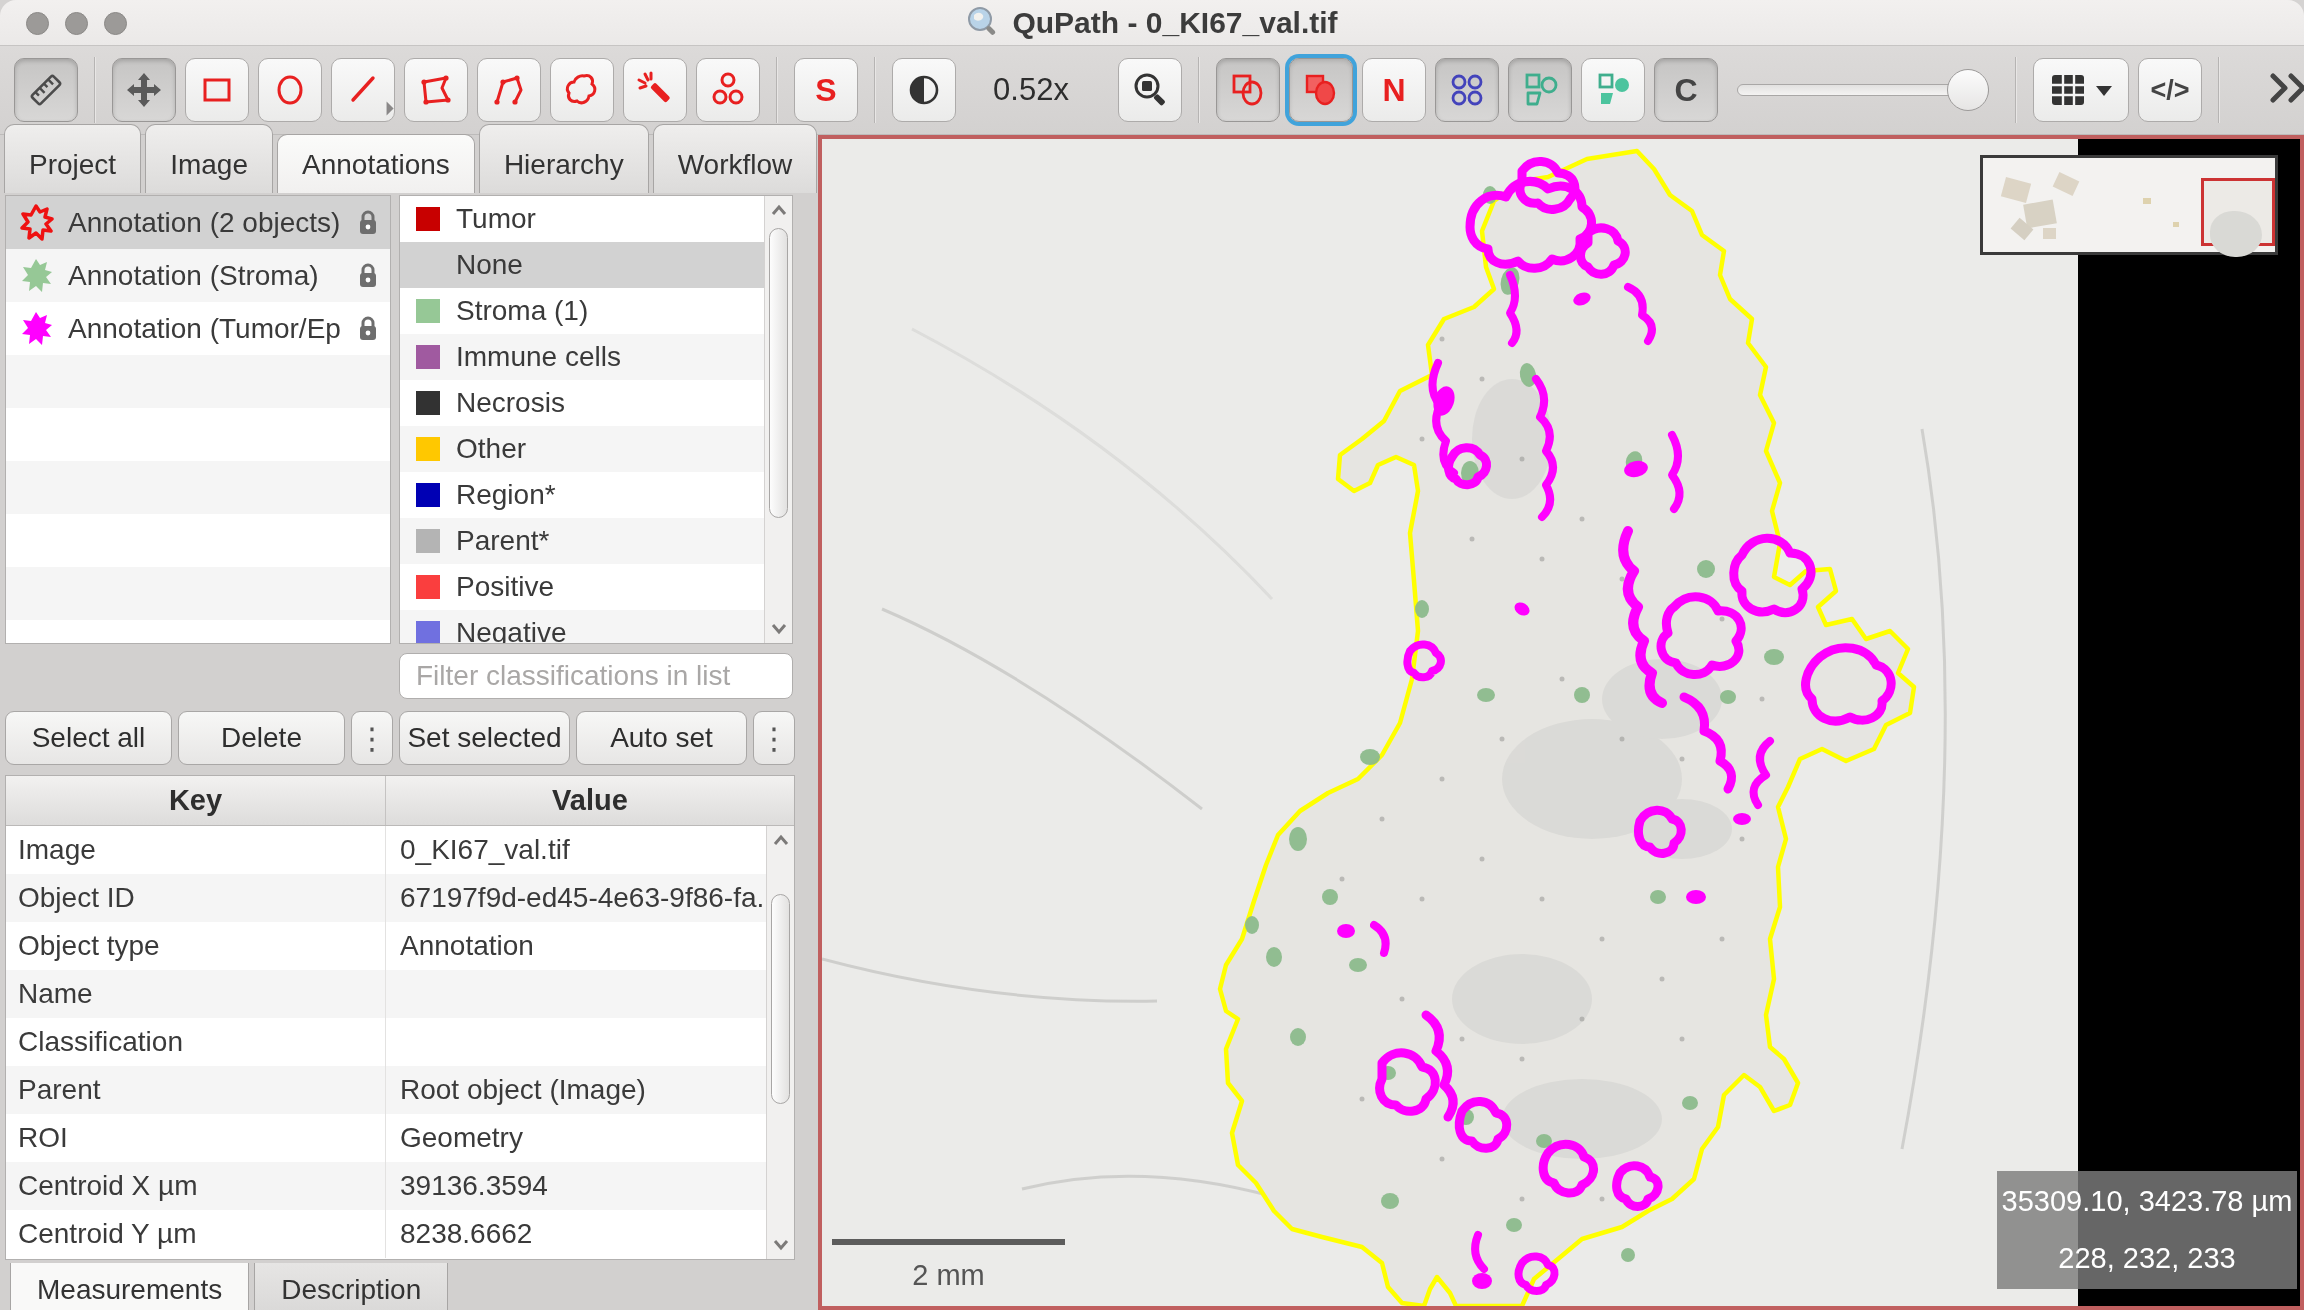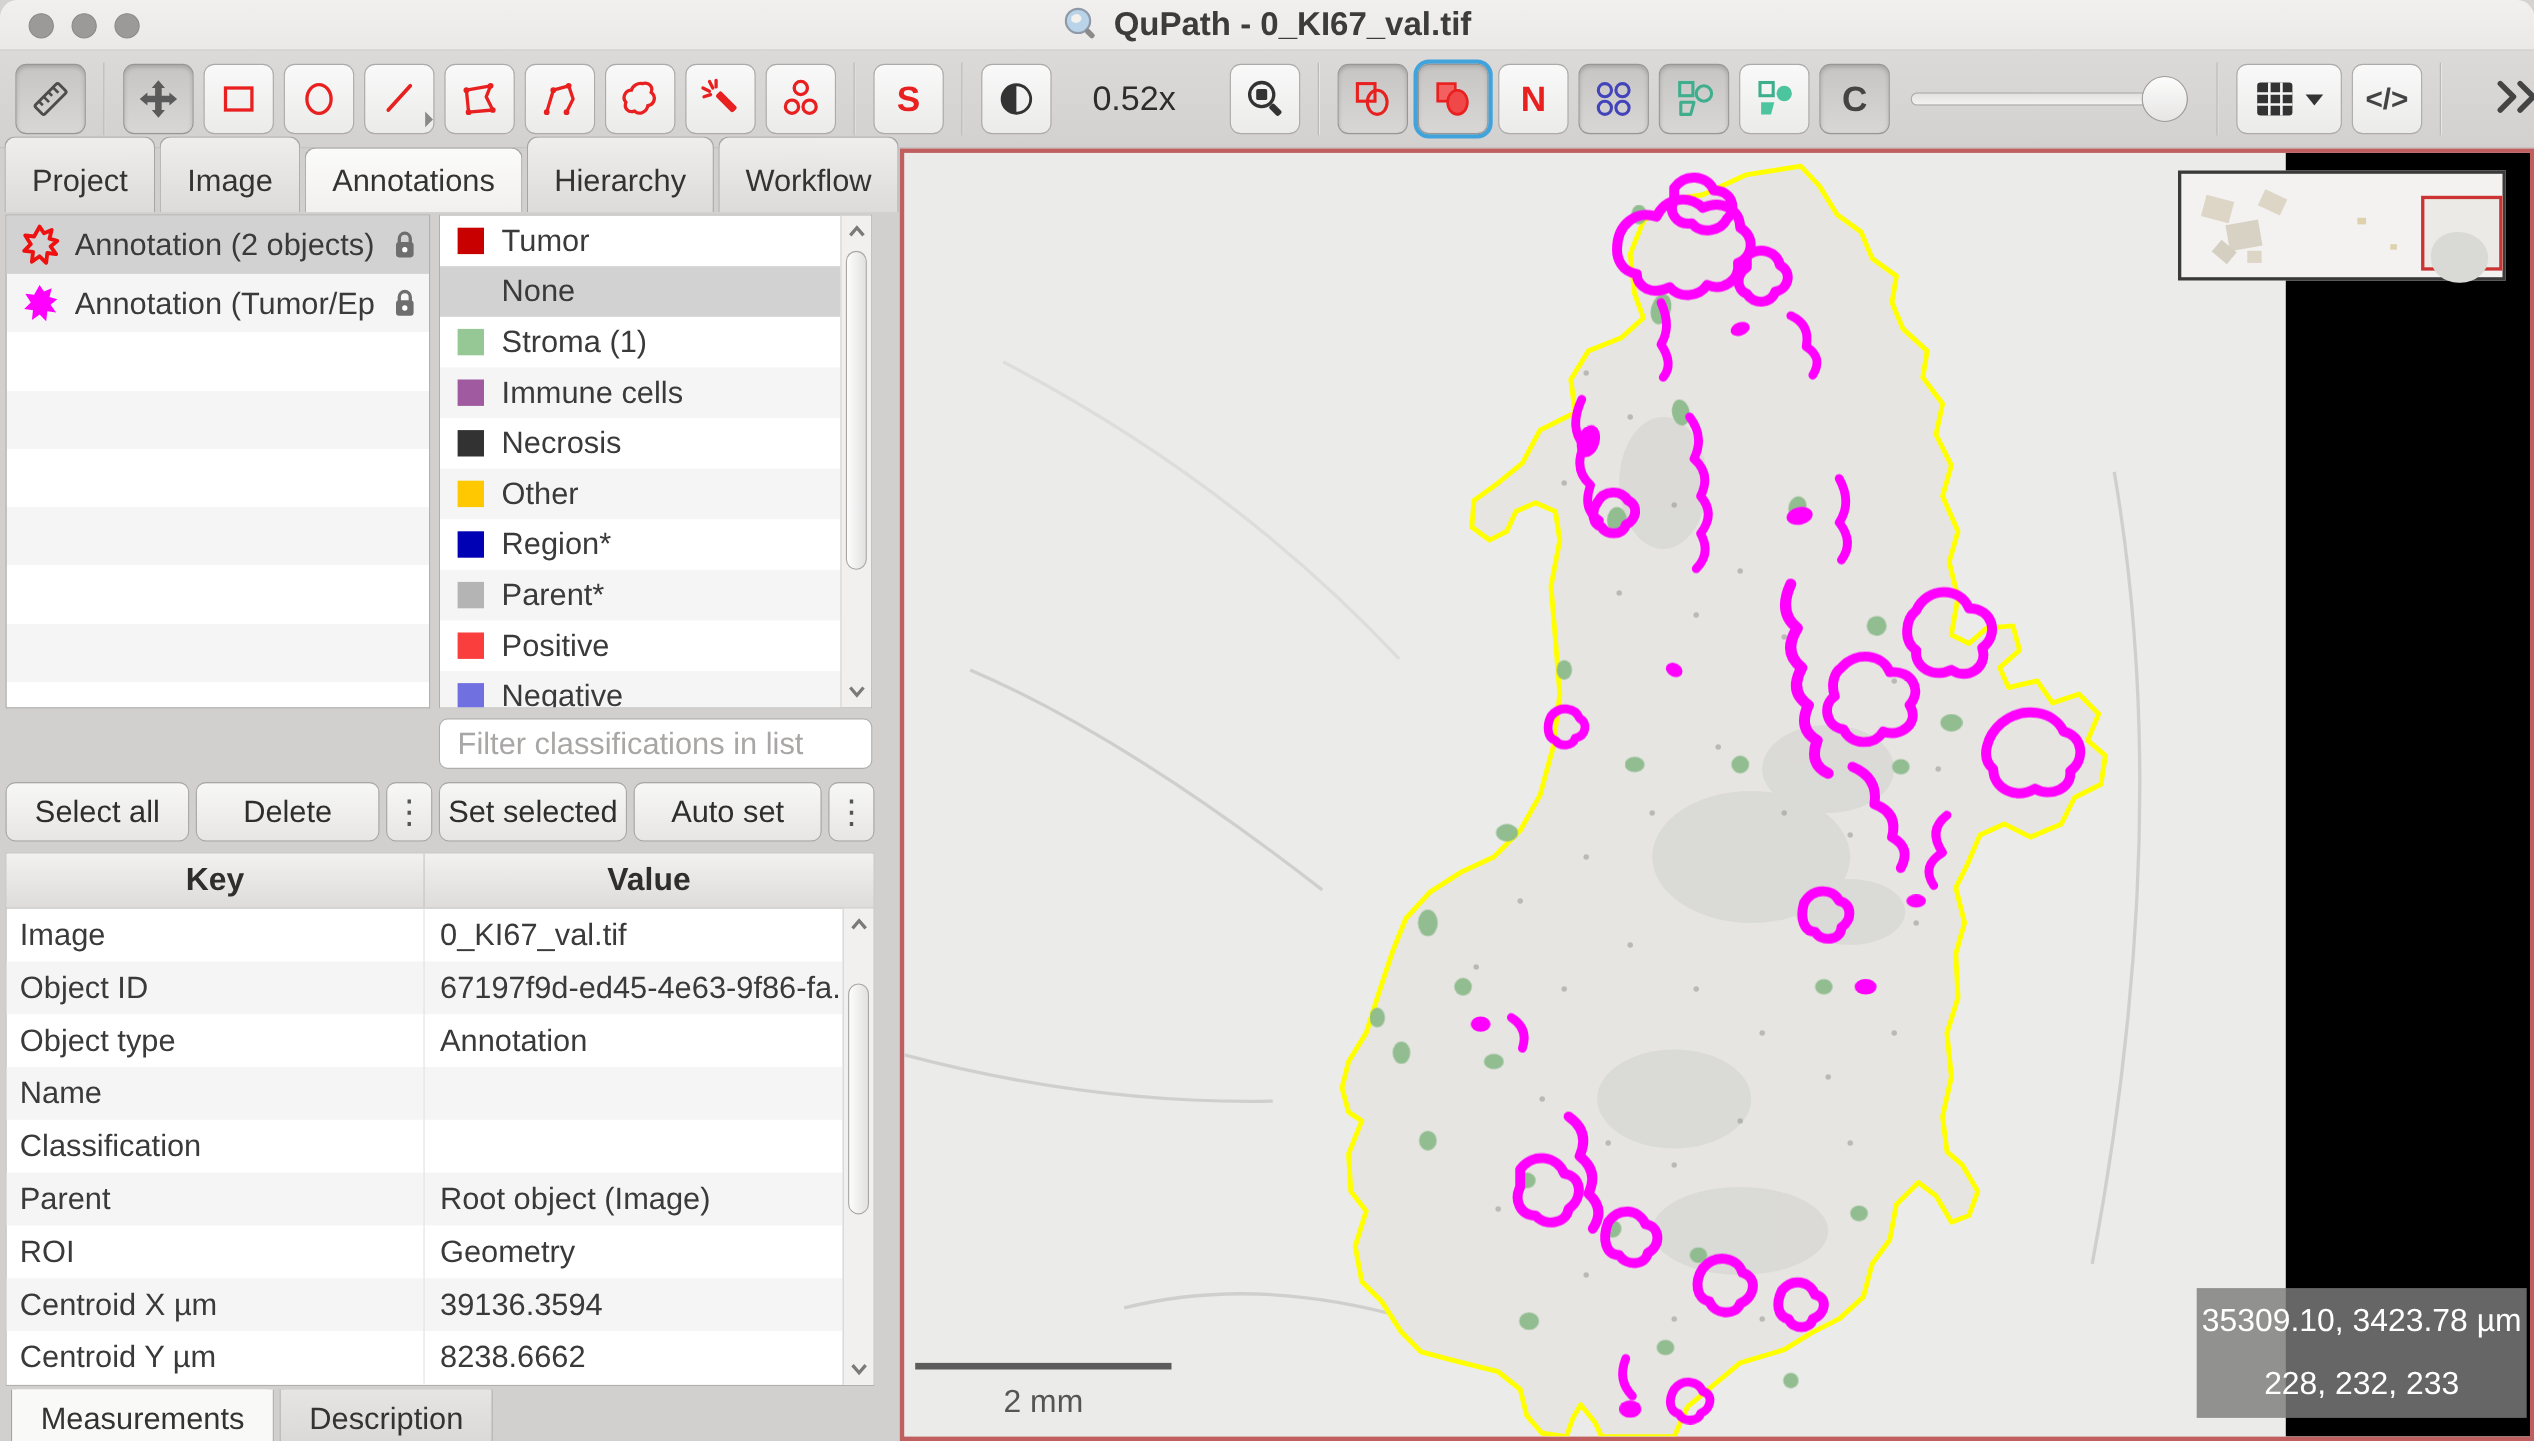--- a/index.html
+++ b/index.html
@@ -308,20 +308,31 @@
           <path d="M18 3 L22 9 L29 6 L27 14 L34 16 L28 21 L33 28 L25 27 L24 36 L18 30 L11 35 L12 26 L4 25 L10 19 L5 11 L13 12 Z"></path>
         </svg>
         <span class="lbl">Annotation (2 objects)</span>
         <svg class="lock" viewBox="0 0 24 30">
           <path d="M7 13 V9 a5 5 0 0 1 10 0 v4" fill="none" stroke="#6e6e6e" stroke-width="3"></path>
           <rect x="4" y="12" width="16" height="14" rx="3" fill="#6e6e6e"></rect>
           <circle cx="12" cy="19" r="2.4" fill="#fff"></circle>
         </svg>
       </div>
 
+      <div class="anno-row">
+        <svg class="icon-blob filled-blob" viewBox="0 0 36 40" style="color: rgb(150, 200, 150);">
+          <path d="M18 3 L22 9 L29 6 L27 14 L34 16 L28 21 L33 28 L25 27 L24 36 L18 30 L11 35 L12 26 L4 25 L10 19 L5 11 L13 12 Z"></path>
+        </svg>
+        <span class="lbl">Annotation (Stroma)</span>
+        <svg class="lock" viewBox="0 0 24 30">
+          <path d="M7 13 V9 a5 5 0 0 1 10 0 v4" fill="none" stroke="#6e6e6e" stroke-width="3"></path>
+          <rect x="4" y="12" width="16" height="14" rx="3" fill="#6e6e6e"></rect>
+          <circle cx="12" cy="19" r="2.4" fill="#fff"></circle>
+        </svg>
+      </div>
 
       <div class="anno-row">
         <svg class="icon-blob filled-blob" viewBox="0 0 36 40" style="color: rgb(255, 0, 255);">
           <path d="M18 3 L22 9 L29 6 L27 14 L34 16 L28 21 L33 28 L25 27 L24 36 L18 30 L11 35 L12 26 L4 25 L10 19 L5 11 L13 12 Z"></path>
         </svg>
         <span class="lbl">Annotation (Tumor/Epit...</span>
         <svg class="lock" viewBox="0 0 24 30">
           <path d="M7 13 V9 a5 5 0 0 1 10 0 v4" fill="none" stroke="#6e6e6e" stroke-width="3"></path>
           <rect x="4" y="12" width="16" height="14" rx="3" fill="#6e6e6e"></rect>
           <circle cx="12" cy="19" r="2.4" fill="#fff"></circle>

